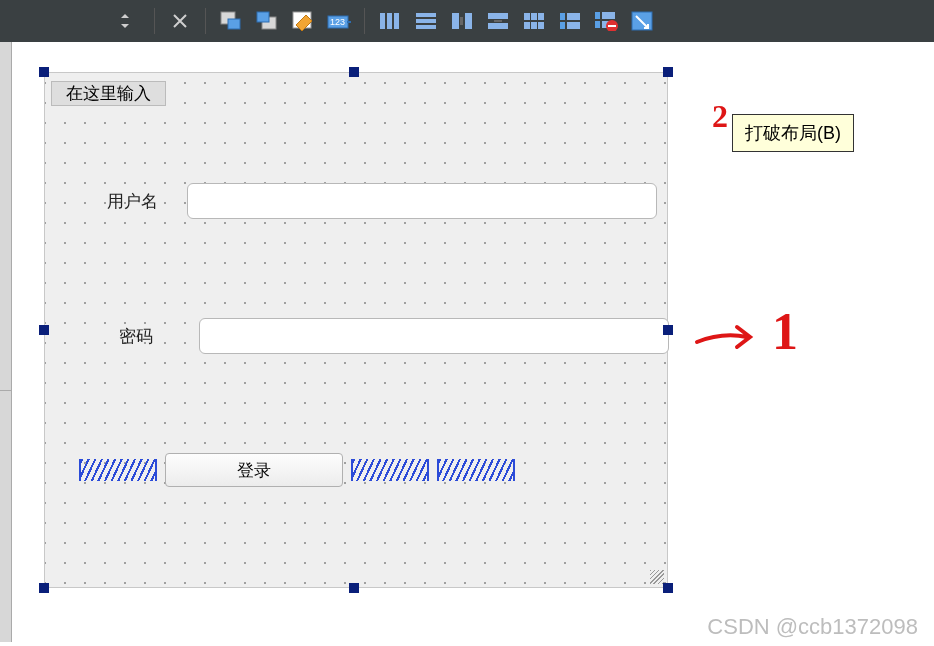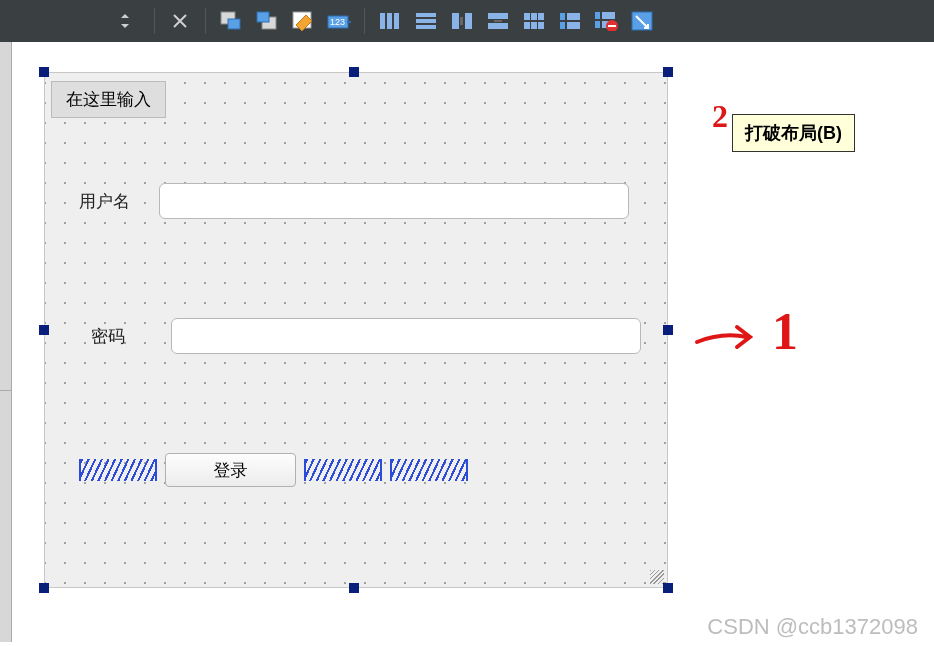--- a/index.html
+++ b/index.html
@@ -68,30 +68,31 @@
   background: #efefef;
   border: 1px solid #c8c8c8;
   background-image: radial-gradient(circle, #a0a0a0 1px, transparent 1px);
   background-size: 20px 20px;
   background-position: 10px 60px;
 }
 .tab-header {
   position: absolute;
   left: 6px;
   top: 8px;
-  padding: 6px 14px;
+  padding: 0 14px;
   background: #dedede;
   border: 1px solid #bbb;
   font-size: 17px;
   font-family: Liberation Mono, monospace;
 }
 .field-row {
   position: absolute;
   display: flex;
   align-items: center;
+  margin-left: 28px;
 }
 .row-user { left: 34px; top: 110px; }
 .row-pass { left: 46px; top: 245px; }
 .field-label {
   width: 80px;
   font-size: 17px;
   color: #222;
 }
 .field-input {
   width: 470px;
@@ -111,21 +112,21 @@
   gap: 8px;
 }
 .spring {
   width: 78px;
   height: 22px;
   background: repeating-linear-gradient(115deg, #2b4bd8 0, #2b4bd8 2px, transparent 2px, transparent 6px);
   border-left: 2px solid #2b4bd8;
   border-right: 2px solid #2b4bd8;
 }
 .form-btn {
-  width: 131px;
+  width: 178px;
   height: 34px;
   background: linear-gradient(#fdfdfd, #ececec);
   border: 1px solid #b0b0b0;
   border-radius: 4px;
   font-size: 17px;
   cursor: pointer;
 }
 .handle {
   position: absolute;
   width: 10px;
@@ -141,21 +142,20 @@
   background: repeating-linear-gradient(135deg, #999 0, #999 1px, transparent 1px, transparent 3px);
 }
 .tooltip {
   position: absolute;
   left: 720px;
   top: 72px;
   background: #ffffda;
   border: 1px solid #333;
   padding: 6px 12px;
   font-size: 18px;
-  font-weight: bold;
 }
 .anno-red {
   position: absolute;
   color: #de1616;
   font-weight: bold;
   pointer-events: none;
 }
 .anno-2 { left: 700px; top: 56px; font-size: 32px; font-family: "Comic Sans MS", cursive; }
 .anno-1 { left: 760px; top: 260px; font-size: 52px; font-family: "Comic Sans MS", cursive; }
 .anno-arrow { left: 680px; top: 275px; }

